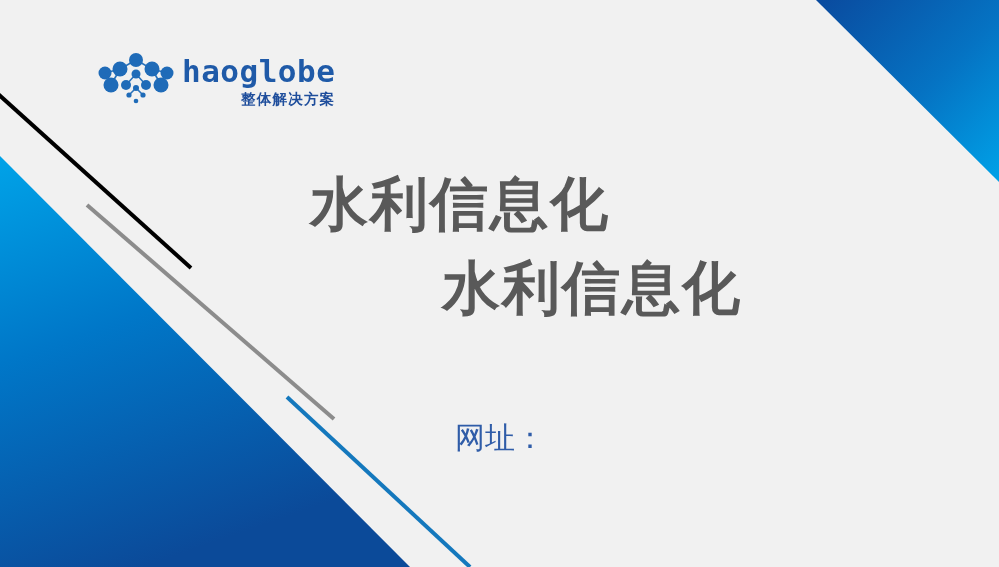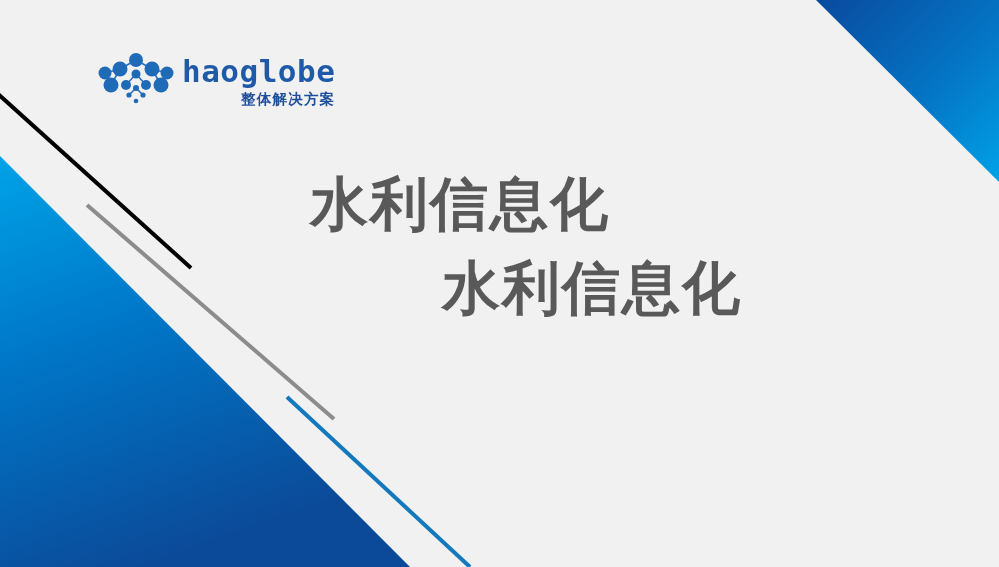--- a/index.html
+++ b/index.html
@@ -182,15 +182,16 @@
       <div class="logo-sub">整体解决方案</div>
     </div>
   </div>
 
   <div class="title-block">
     <div class="title-line title-line-1">水利信息化</div>
     <div class="title-line title-line-2">水利信息化</div>
   </div>
 
   <div class="site-block">
+    <span class="site-label">网址：</span>
   </div>
 
 </div>
 
 </body></html>

